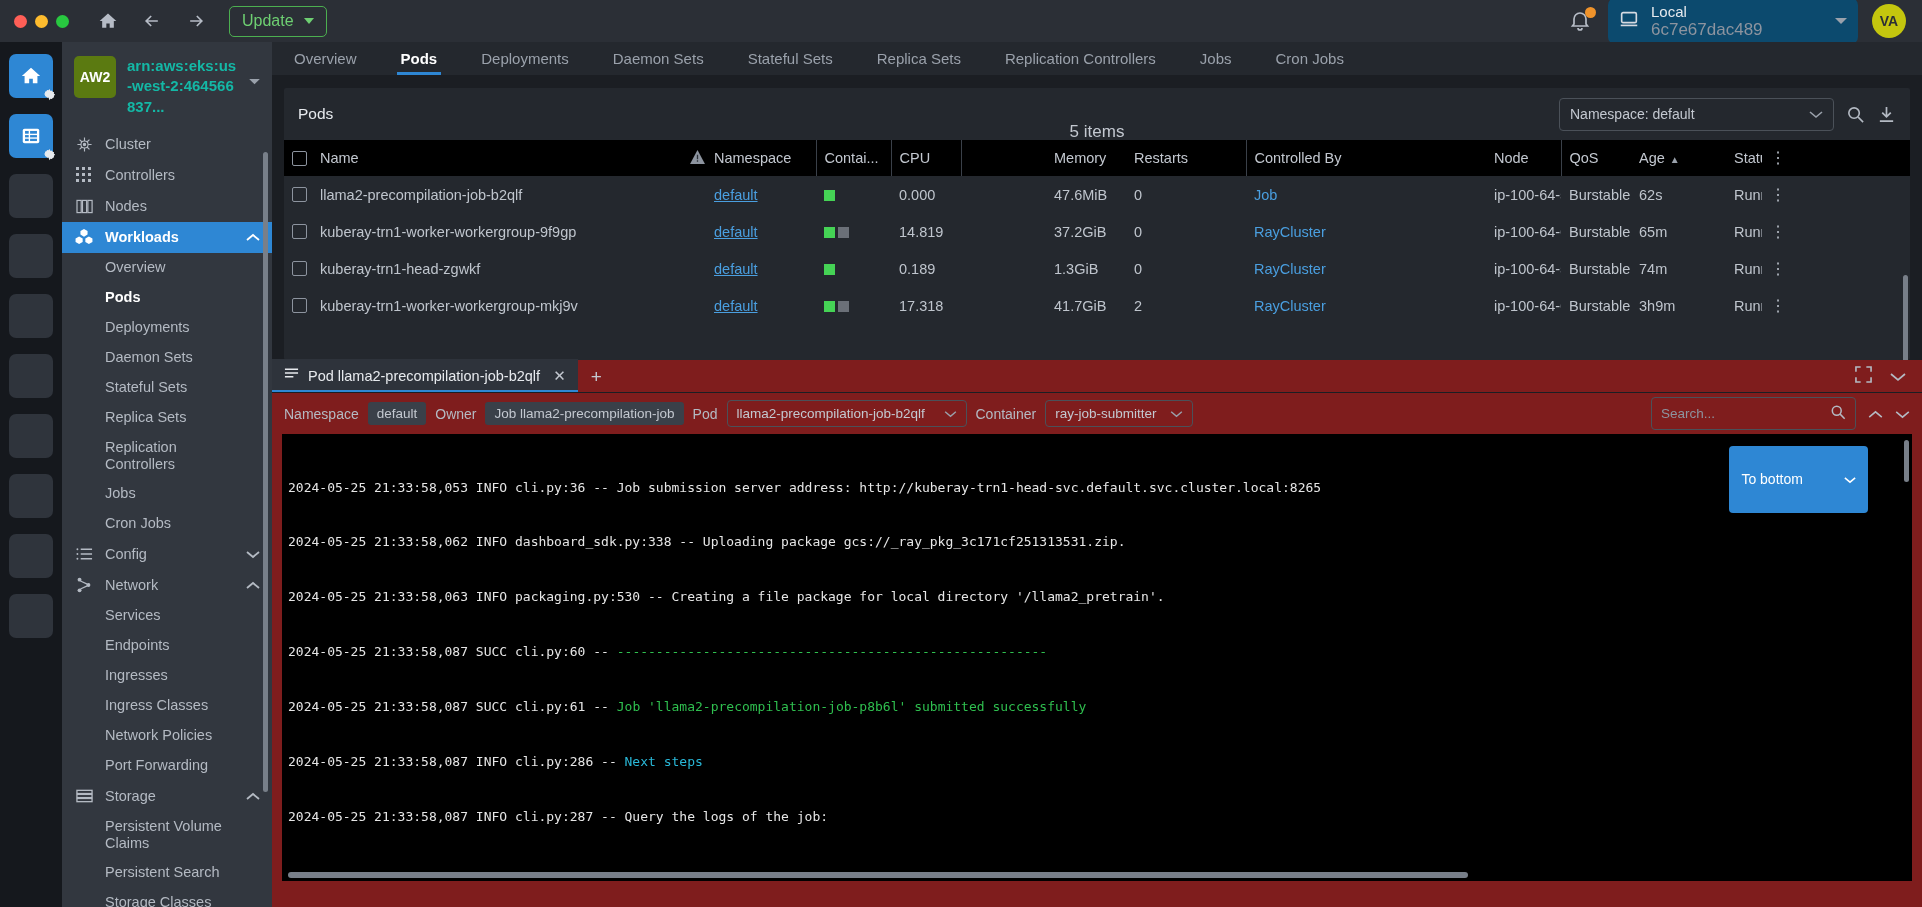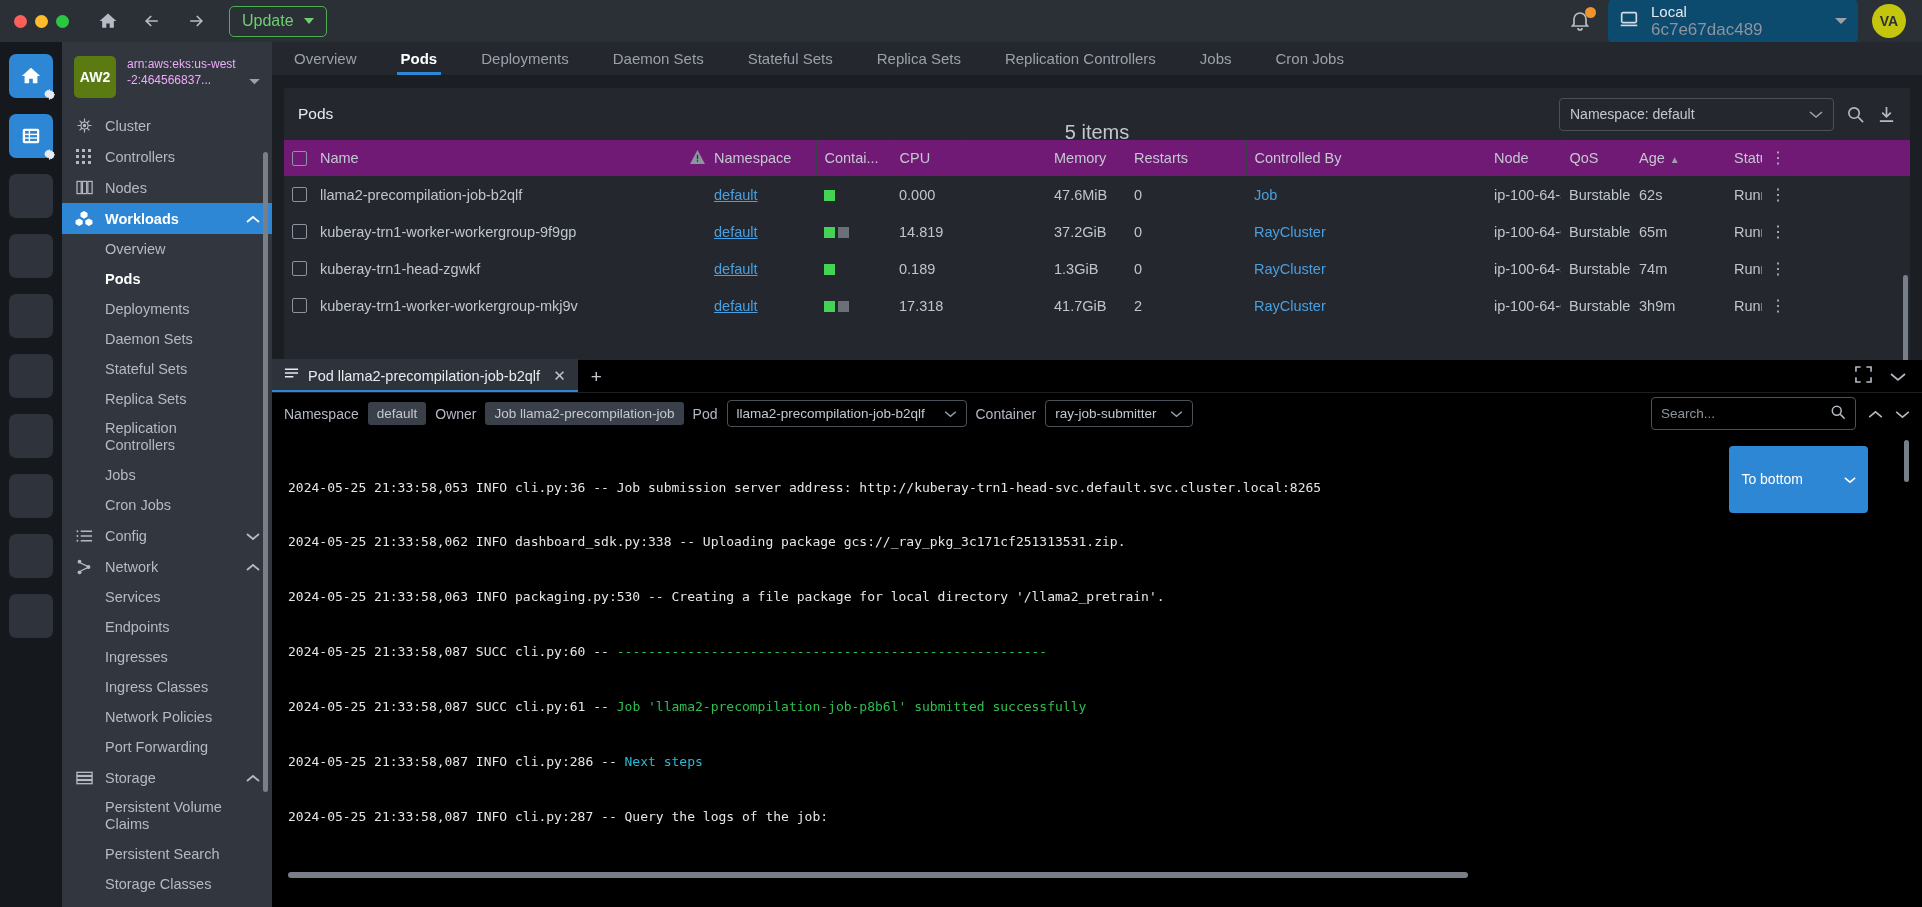--- a/index.html
+++ b/index.html
@@ -91,21 +91,21 @@
   }
   .ctx-row {
     display: flex; align-items: flex-start; gap: 11px; padding: 14px 10px 12px 12px;
   }
   .ctx-badge {
     width: 42px; height: 42px; border-radius: 5px; background: #5b7a11;
     color: #fff; font-size: 14px; font-weight: bold;
     display: flex; align-items: center; justify-content: center; flex: 0 0 auto;
   }
   .ctx-name {
-    color: #f0abfc; font-size: 12px; font-weight: normal; line-height: 1.35;
+    color: #14b8a6; font-size: 15px; font-weight: bold; line-height: 1.35;
     width: 110px; word-break: break-all;
   }
   .ctx-caret { color: #9aa1ab; padding-top: 16px; }
 
   .nav { font-size: 14.5px; }
   .nav-group {
     display: flex; align-items: center; gap: 11px;
     height: 31px; padding: 0 12px; color: #b4bac3;
   }
   .nav-group.active { background: #2e87d4; color: #ffffff; font-weight: bold; }
@@ -143,34 +143,34 @@
     position: absolute; left: 272px; top: 75px; width: 1650px; height: 285px;
     background: #1b1e23; padding: 13px 12px 0 12px;
   }
   .card { background: #24282e; width: 100%; height: 272px; border-radius: 2px; }
   .card-head {
     height: 52px; display: flex; align-items: center; padding: 0 14px; position: relative;
   }
   .card-title { color: #e7eaee; font-size: 15.5px; }
   .card-count {
     position: absolute; left: 0; right: 0; text-align: center;
-    color: #c3c8d0; font-size: 20px; pointer-events: none; margin-top: 36px;
+    color: #c3c8d0; font-size: 17px; pointer-events: none; margin-top: 36px;
   }
   .card-tools { margin-left: auto; display: flex; align-items: center; gap: 12px; z-index: 2; }
   .ns-select {
     width: 275px; height: 33px; border: 1px solid #4b5159; border-radius: 4px;
     background: transparent; color: #c3c8d0; font-size: 14px;
     display: flex; align-items: center; padding: 0 10px;
   }
   .ns-select .sel-caret { margin-left: auto; color: #9aa1ab; }
   .tool-icon { color: #b4bac3; display: flex; align-items: center; }
 
   table.pods { width: 100%; border-collapse: collapse; font-size: 14.5px; table-layout: fixed; }
   table.pods thead th {
-    height: 36px; background: #701a75; color: #c3c8d0; font-weight: normal;
+    height: 36px; background: #000000; color: #c3c8d0; font-weight: normal;
     text-align: left; padding: 0 8px; border-right: 1px solid #3a4049;
     white-space: nowrap; overflow: hidden;
   }
   table.pods thead th:last-child { border-right: none; }
   table.pods tbody td {
     height: 37px; color: #bfc5cd; padding: 0 8px;
     white-space: nowrap; overflow: hidden; text-overflow: clip;
   }
   .cb {
     width: 15px; height: 15px; border: 1px solid #8d949f; border-radius: 2px; display: block;
@@ -186,21 +186,21 @@
   .warn-tri { color: #8d949f; }
   .sort-arrow { color: #9aa1ab; font-size: 10px; margin-left: 5px; }
   .tbl-scroll {
     position: absolute; right: 14px; top: 200px; width: 5px; height: 130px;
     background: #787f89; border-radius: 3px;
   }
 
   
   .logpanel {
     position: absolute; left: 272px; top: 360px; width: 1650px; height: 547px;
-    background: #000000;
+    background: #7f1d1d;
   }
   .log-tabbar {
     height: 33px; display: flex; align-items: flex-end;
     border-bottom: 1px solid #1b1e23; position: relative;
   }
   .log-tab {
     display: flex; align-items: center; gap: 9px;
     height: 33px; padding: 0 12px; background: #2e333b;
     color: #e7eaee; font-size: 14.5px; position: relative;
   }

